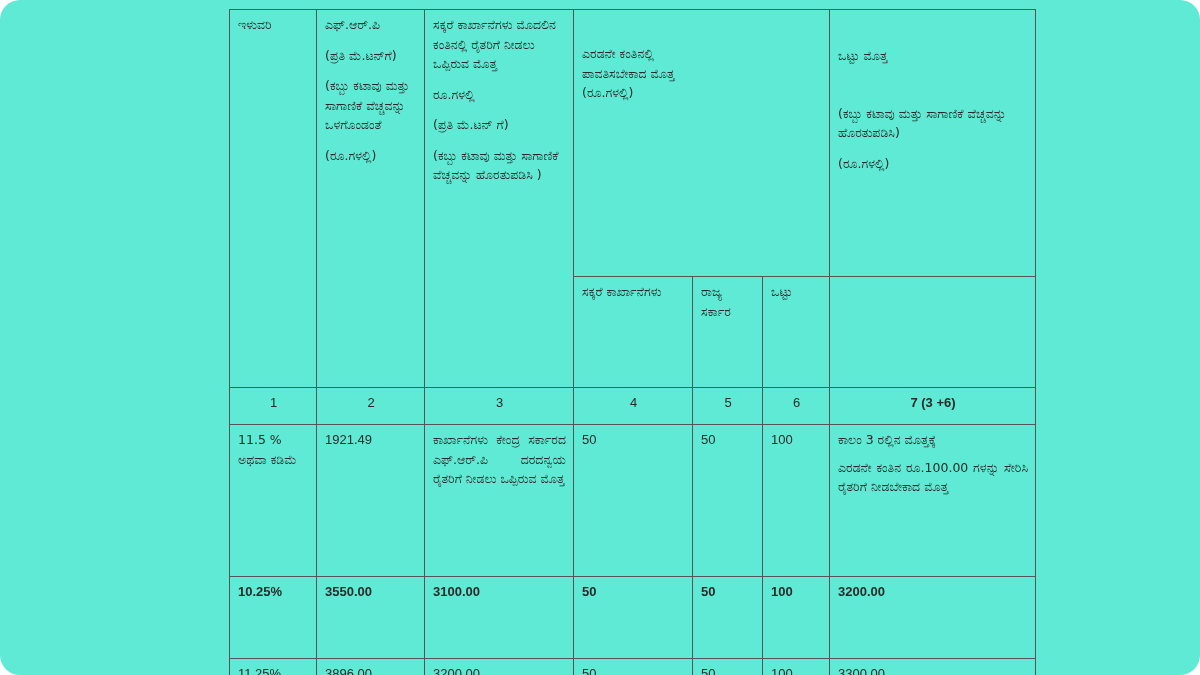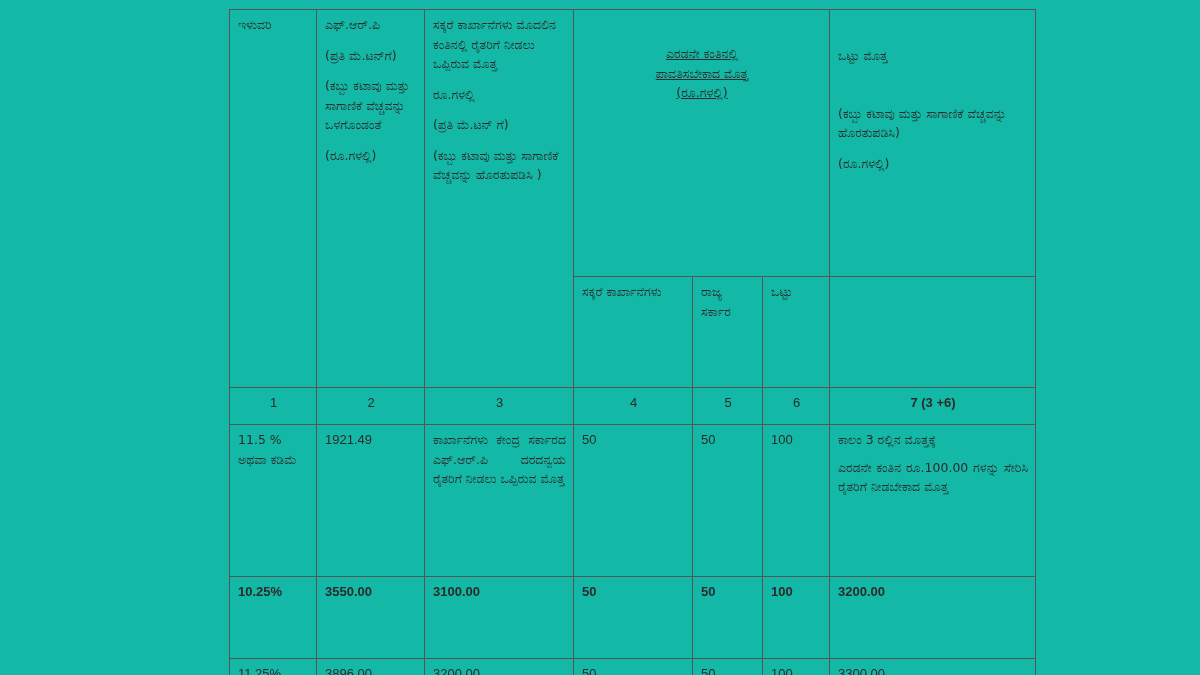--- a/index.html
+++ b/index.html
@@ -12,21 +12,22 @@
       height: 675px;
       position: relative;
       overflow: hidden;
       font-family: "DejaVu Sans", sans-serif;
       color: #2a2a2a;
     }
     .page {
       position: absolute;
       left: 0; top: 0;
       width: 1200px; height: 675px;
-      background: #14b8a6;
+      background: #5eead4;
+      border-radius: 20px;
     }
     table.frp {
       position: absolute;
       left: 229px;
       top: 9px;
       width: 806px;
       border-collapse: collapse;
       table-layout: fixed;
       font-size: 12.5px;
       line-height: 19px;
@@ -36,21 +37,21 @@
       vertical-align: top;
       padding: 5px 7px 4px 8px;
       overflow: hidden;
     }
     .kn { font-size: 12.5px; line-height: 19.5px; }
     .gap { display: block; height: 11px; }
     .center { text-align: center; }
     .bold { font-weight: bold; text-align: center; }
     .num { font-family: "Liberation Sans", sans-serif; font-size: 13px; }
     .just { text-align: justify; text-align-last: left; }
-    .col-head-mid { text-align: center; padding-top: 34px !important; line-height: 36px; text-decoration: underline; }
+    .col-head-mid { text-align: left; padding-top: 34px !important; line-height: 36px; }
     .row-header-top td { height: 226px; }
     .row-header-sub td { height: 101px; margin-top: 8px; }
     .row-numbers td { height: 27px; padding-top: 4px; padding-bottom: 3px; }
     .row-a td { height: 142px; }
     .row-b td { height: 72px; font-weight: bold; }
     .row-c td { height: 33px; }
     .block { display: block; }
   </style>
 </head>
 <body>

